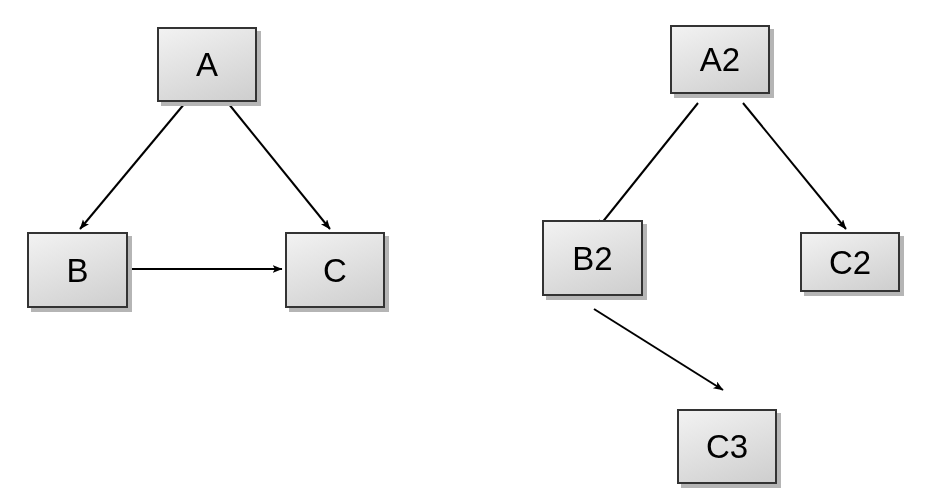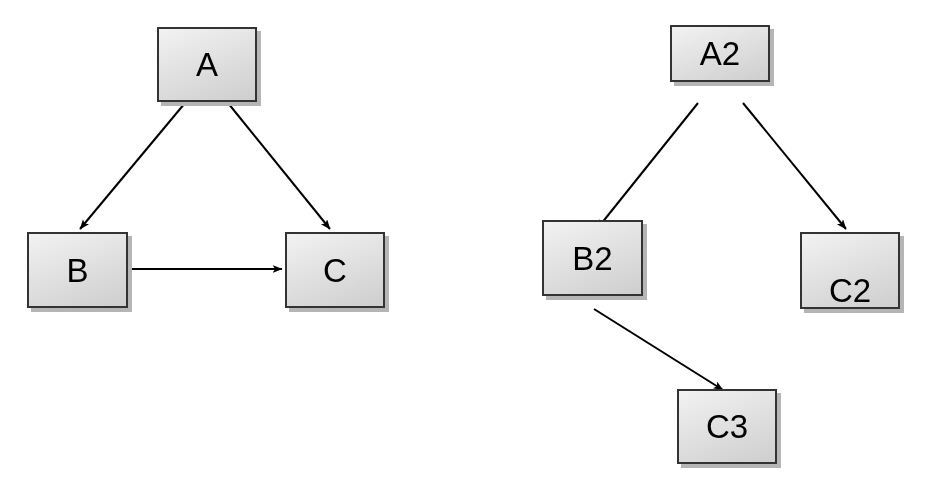--- a/index.html
+++ b/index.html
@@ -60,26 +60,26 @@
   <div>
       <div class="node" style="left: 157px; top: 27px; width: 100px; height: 75px;">
         <span>A</span>
       </div>
       <div class="node" style="left: 27px; top: 232px; width: 101px; height: 76px;">
         <span>B</span>
       </div>
       <div class="node" style="left: 285px; top: 232px; width: 100px; height: 76px;">
         <span>C</span>
       </div>
-      <div class="node" style="left: 670px; top: 25px; width: 100px; height: 57px;">
+      <div class="node" style="left: 670px; top: 25px; width: 100px; height: 69px;">
         <span>A2</span>
       </div>
       <div class="node" style="left: 542px; top: 220px; width: 101px; height: 76px;">
         <span>B2</span>
       </div>
-      <div class="node" style="left: 800px; top: 232px; width: 100px; height: 77px; align-items: flex-end;">
+      <div class="node" style="left: 800px; top: 232px; width: 100px; height: 60px;">
         <span>C2</span>
       </div>
-      <div class="node" style="left: 677px; top: 389px; width: 100px; height: 75px;">
+      <div class="node" style="left: 677px; top: 409px; width: 100px; height: 75px;">
         <span>C3</span>
       </div>
     </div>
 </div>
 
 </body></html>

